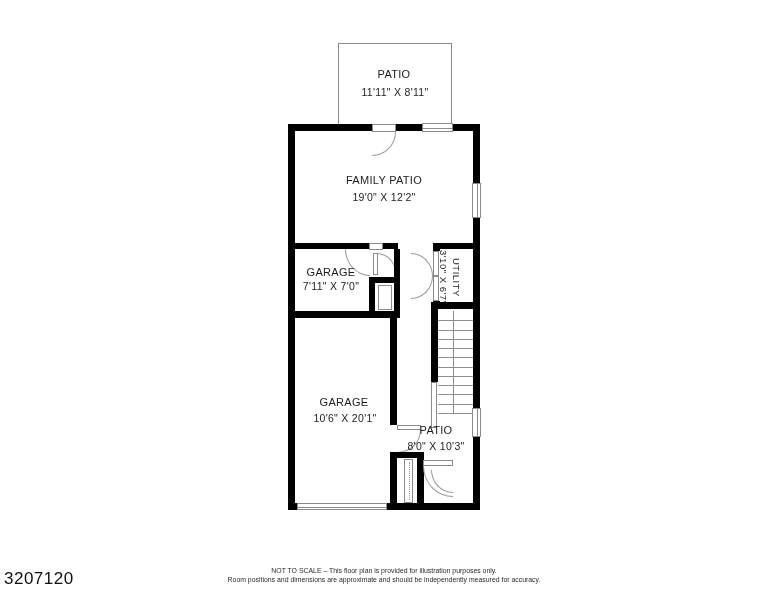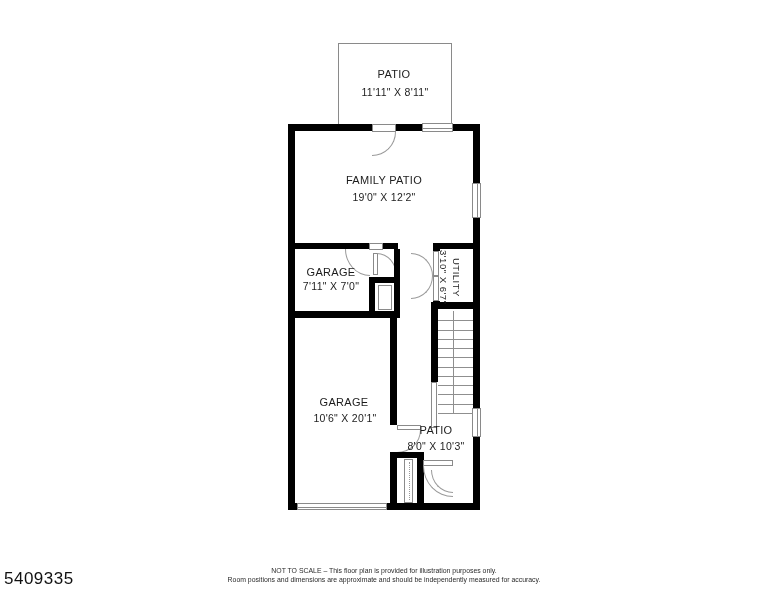--- a/index.html
+++ b/index.html
@@ -111,19 +111,19 @@
   <div class="wall" style="left:397px;top:452px;width:20px;height:6px;"></div>
   <div class="wall" style="left:417px;top:452px;width:7px;height:58px;"></div>
   <div class="thin closet-door" style="left:404px;top:459px;width:9px;height:44px;"></div>
 
   <div class="room-label" style="left:436px;top:424px;">PATIO</div>
   <div class="room-dims" style="left:436px;top:440px;">8'0" X 10'3"</div>
   <div class="thin" style="left:423px;top:460px;width:30px;height:6px;"></div>
   <div class="arc arc-sw" style="left:423px;top:466px;width:30px;height:31px;"></div>
   <div class="arc arc-sw" style="left:431px;top:470px;width:22px;height:23px;"></div>
 
-  <div id="listing-id">5409335</div>
+  <div id="listing-id">3207120</div>
   <div id="disclaimer">
     <div>NOT TO SCALE – This floor plan is provided for illustration purposes only.</div>
     <div>Room positions and dimensions are approximate and should be independently measured for accuracy.</div>
   </div>
 
 </div>
 
 </body></html>

